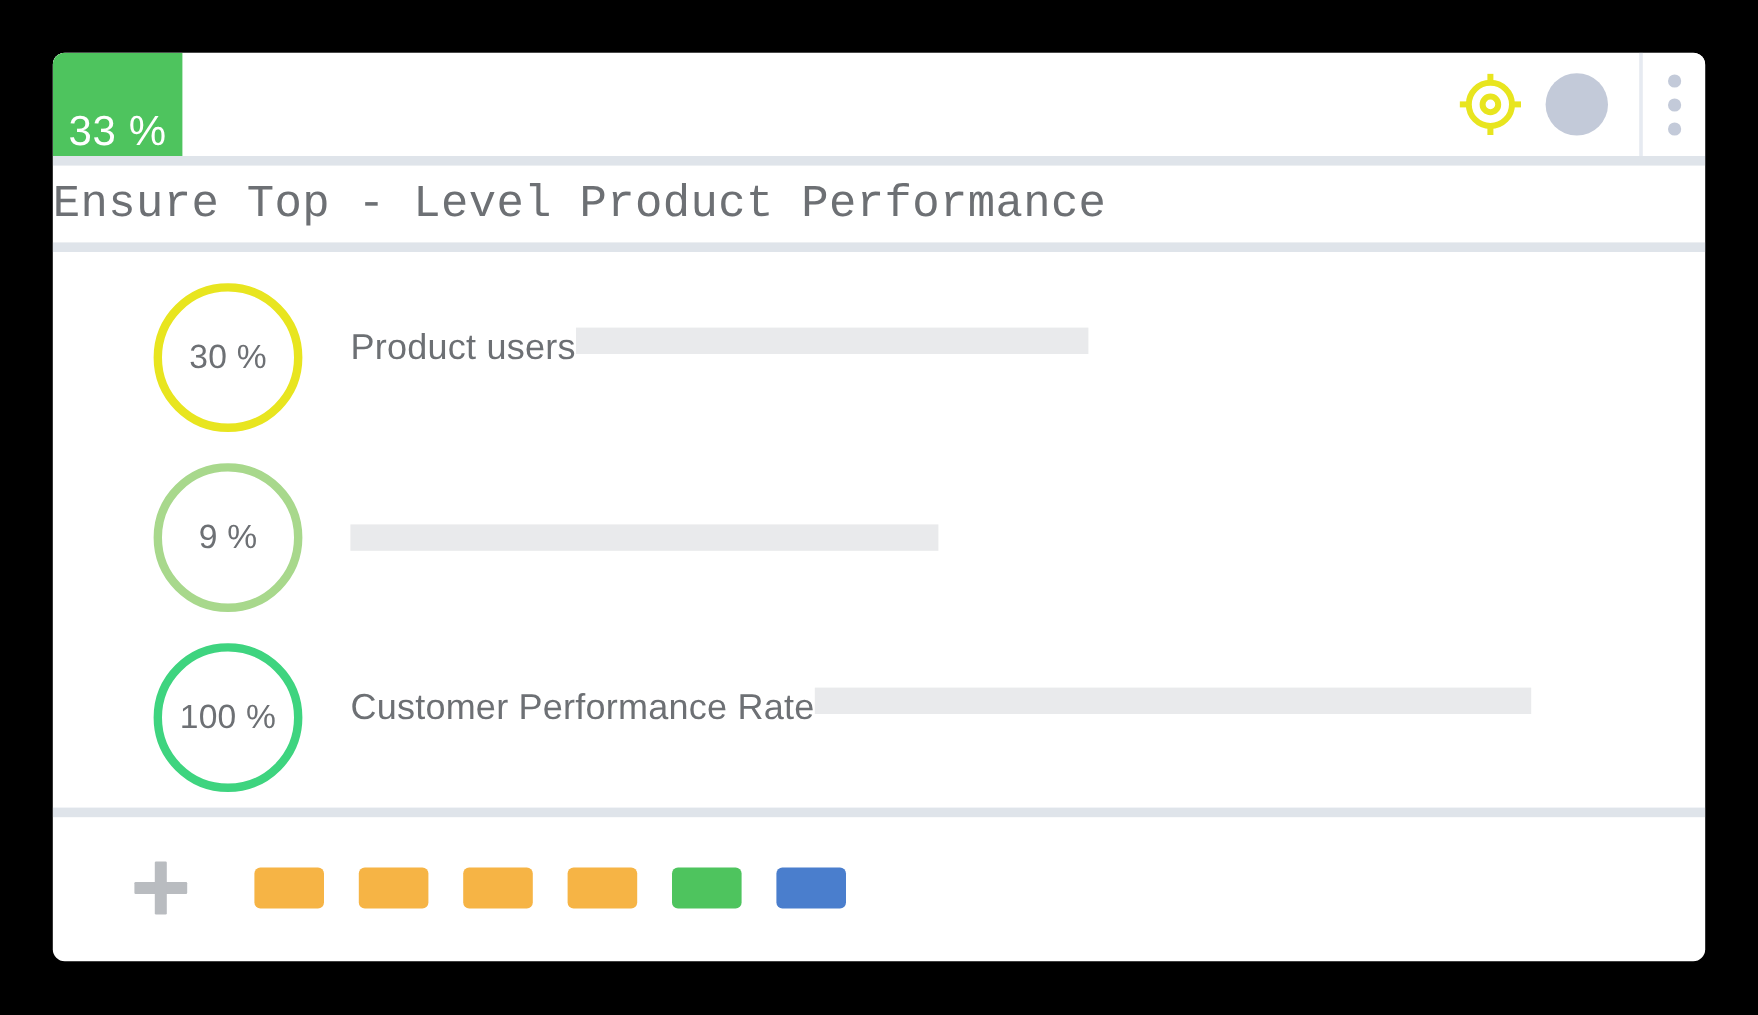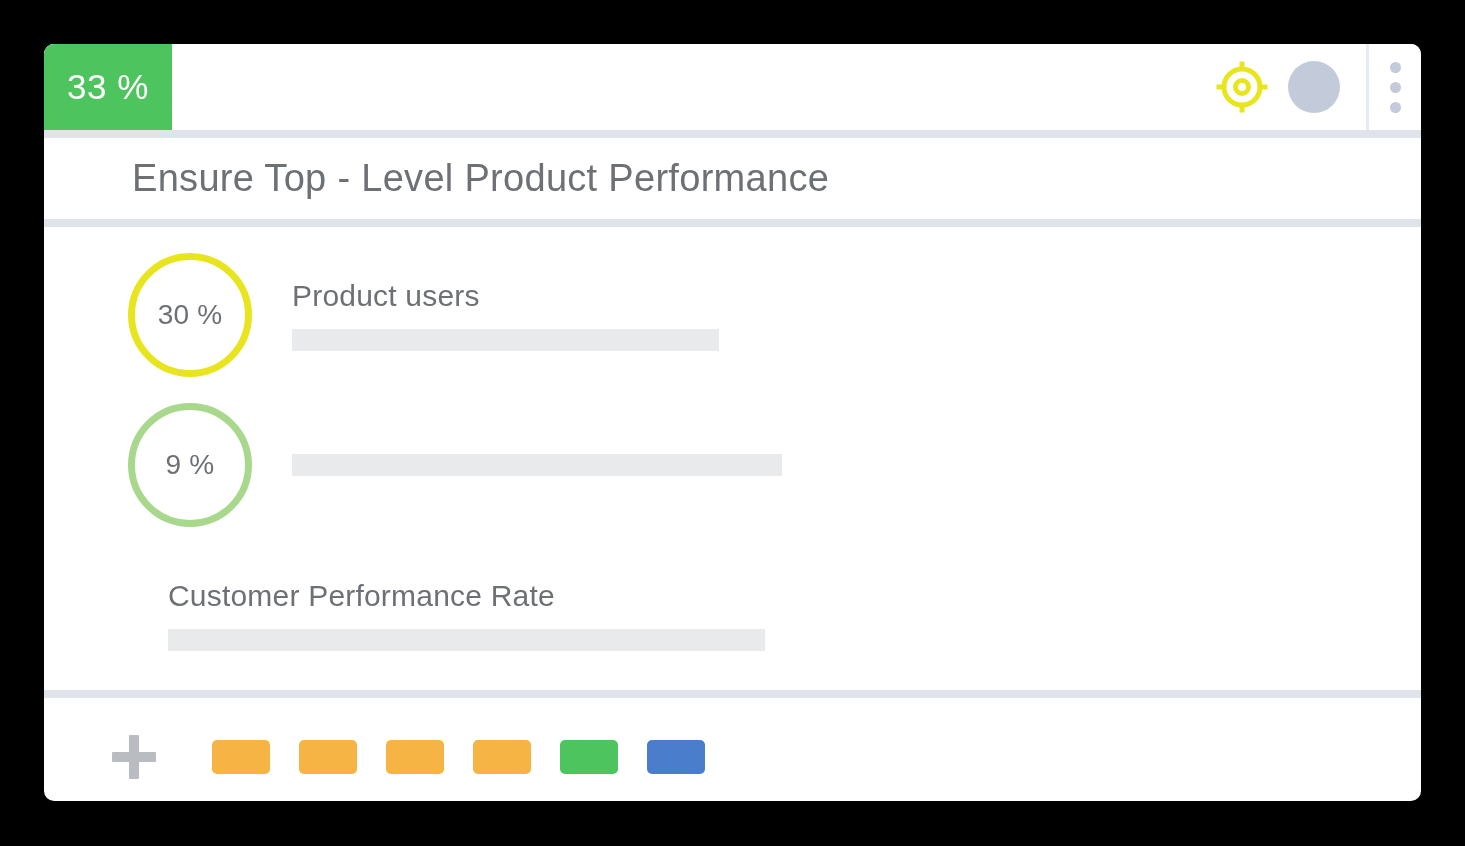--- a/index.html
+++ b/index.html
@@ -29,25 +29,25 @@
   
   .card-header {
     position: relative;
     height: 86px;
     background: #ffffff;
   }
   .progress-chip {
     position: absolute;
     left: 0;
     top: 0;
-    width: 128px;
+    width: 108px;
     height: 86px;
     background: #4ec45e;
     display: flex;
-    align-items: center;
+    align-items: flex-end;
     justify-content: center;
   }
   .progress-chip-label {
     color: #ffffff;
     font-size: 35px;
     font-weight: 400;
     letter-spacing: 0.5px;
   }
   .header-actions {
     position: absolute;
@@ -95,25 +95,25 @@
 
   
   .hr-band {
     width: 100%;
     height: 8px;
     background: #dfe4ea;
   }
 
   
   .card-title-row {
-    height: 81px;
-    display: flex;
-    align-items: center;
-    padding-left: 88px;
+    height: 64px;
+    display: flex;
+    align-items: center;
     box-sizing: border-box;
+    font-family: Liberation Mono, monospace;
   }
   .card-title {
     font-size: 38px;
     color: #6d7074;
     font-weight: 400;
     letter-spacing: 0.3px;
     white-space: nowrap;
   }
 
   
@@ -141,21 +141,20 @@
   }
   .kr-circle-label {
     font-size: 28px;
     color: #6d7074;
     letter-spacing: 0.2px;
     white-space: nowrap;
   }
   .kr-body {
     margin-left: 40px;
     display: flex;
-    flex-direction: column;
   }
   .kr-name {
     font-size: 30px;
     color: #6d7074;
     letter-spacing: 0.2px;
     white-space: nowrap;
     margin-bottom: 16px;
   }
   .kr-bar {
     height: 22px;
@@ -260,20 +259,23 @@
     <div class="kr-row">
       <div class="kr-circle" id="ring-1" style="border-color: rgb(168, 216, 140);">
         <span class="kr-circle-label">9 %</span>
       </div>
       <div class="kr-body">
         <div class="kr-bar" id="bar-1" style="width: 490px;"></div>
       </div>
     </div>
 
     <div class="kr-row">
+      <div class="kr-circle" id="ring-2" style="border-color: rgb(62, 212, 127);">
+        <span class="kr-circle-label">100 %</span>
+      </div>
       <div class="kr-body">
         <span class="kr-name">Customer Performance Rate</span>
         <div class="kr-bar" id="bar-2" style="width: 597px;"></div>
       </div>
     </div>
 
   </div>
 
   <div class="hr-band"></div>
 

